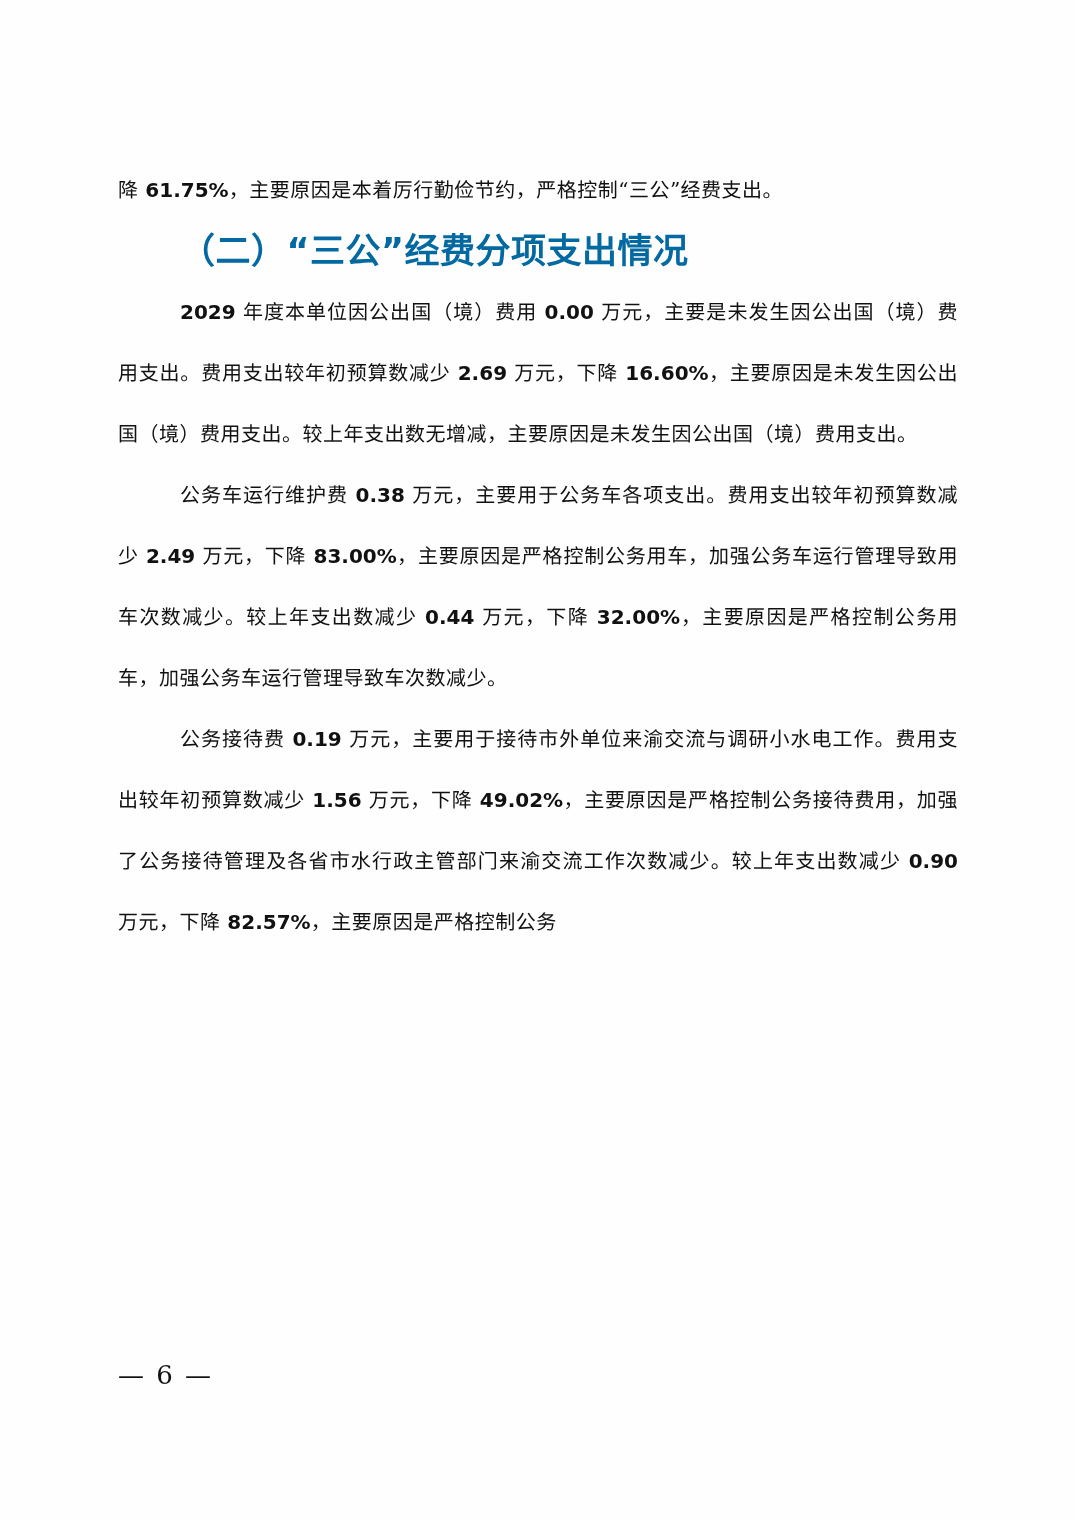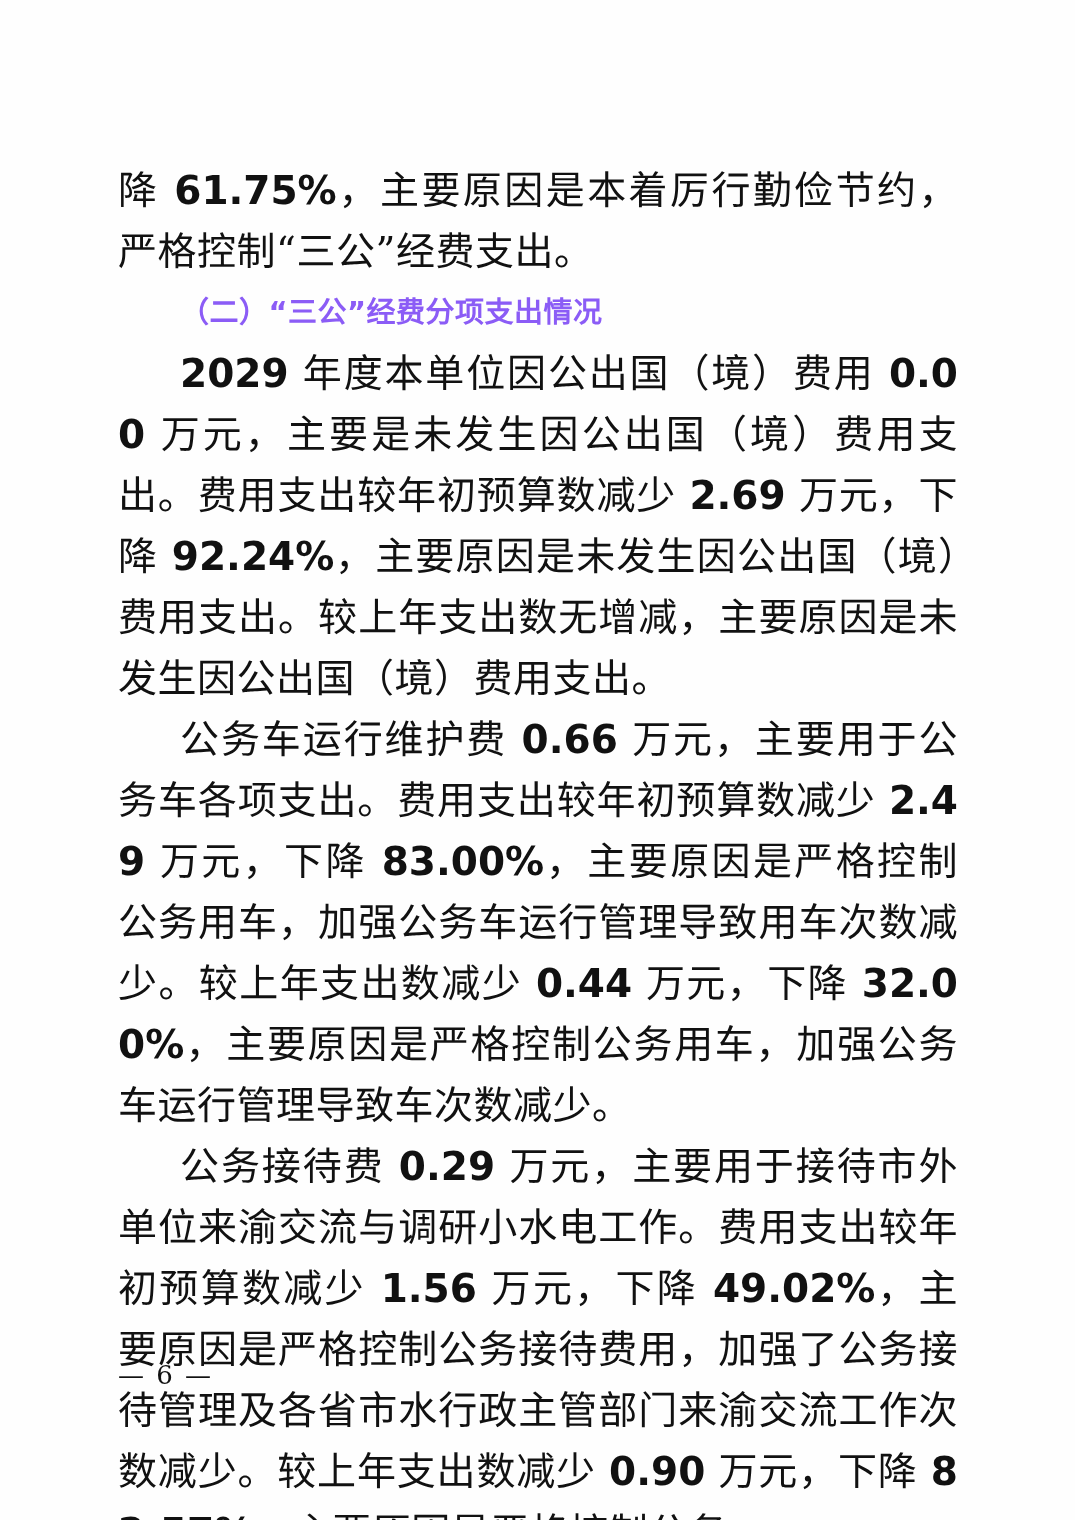--- a/index.html
+++ b/index.html
@@ -25,39 +25,39 @@
     background: #fefefe;
   }
   .content {
     position: absolute;
     left: 118px;
     top: 160px;
     width: 840px;
   }
   p.para {
     margin: 0;
-    font-size: 39px;
+    font-size: 20px;
     line-height: 61px;
     letter-spacing: 0.5px;
     text-align: justify;
     text-justify: inter-ideograph;
     word-break: break-all;
     color: #111111;
   }
   p.indent {
     text-indent: 62px;
   }
   p.heading {
     margin: 0;
-    font-size: 29px;
+    font-size: 35px;
     line-height: 61px;
     text-indent: 62px;
     font-family: "DejaVu Sans", "Liberation Sans", sans-serif;
     font-weight: 600;
-    color: #8b5cf6;
+    color: #0369a1;
     letter-spacing: 0.5px;
   }
   .num {
     font-family: "DejaVu Sans", "Liberation Sans", sans-serif;
     font-weight: 600;
     letter-spacing: 0;
   }
   .footer {
     position: absolute;
     left: 118px;
@@ -69,18 +69,18 @@
     letter-spacing: 2px;
   }
 </style>
 </head>
 <body>
 
 <div class="page">
   <div class="content">
     <p class="para">降 <span class="num">61.75%</span>，主要原因是本着厉行勤俭节约，严格控制“三公”经费支出。</p>
     <p class="heading">（二）“三公”经费分项支出情况</p>
-    <p class="para indent"><span class="num">2029</span> 年度本单位因公出国（境）费用 <span class="num">0.00</span> 万元，主要是未发生因公出国（境）费用支出。费用支出较年初预算数减少 <span class="num">2.69</span> 万元，下降 <span class="num">92.24%</span>，主要原因是未发生因公出国（境）费用支出。较上年支出数无增减，主要原因是未发生因公出国（境）费用支出。</p>
-    <p class="para indent">公务车运行维护费 <span class="num">0.66</span> 万元，主要用于公务车各项支出。费用支出较年初预算数减少 <span class="num">2.49</span> 万元，下降 <span class="num">83.00%</span>，主要原因是严格控制公务用车，加强公务车运行管理导致用车次数减少。较上年支出数减少 <span class="num">0.44</span> 万元，下降 <span class="num">32.00%</span>，主要原因是严格控制公务用车，加强公务车运行管理导致车次数减少。</p>
-    <p class="para indent">公务接待费 <span class="num">0.29</span> 万元，主要用于接待市外单位来渝交流与调研小水电工作。费用支出较年初预算数减少 <span class="num">1.56</span> 万元，下降 <span class="num">49.02%</span>，主要原因是严格控制公务接待费用，加强了公务接待管理及各省市水行政主管部门来渝交流工作次数减少。较上年支出数减少 <span class="num">0.90</span> 万元，下降 <span class="num">82.57%</span>，主要原因是严格控制公务</p>
+    <p class="para indent"><span class="num">2029</span> 年度本单位因公出国（境）费用 <span class="num">0.00</span> 万元，主要是未发生因公出国（境）费用支出。费用支出较年初预算数减少 <span class="num">2.69</span> 万元，下降 <span class="num">16.60%</span>，主要原因是未发生因公出国（境）费用支出。较上年支出数无增减，主要原因是未发生因公出国（境）费用支出。</p>
+    <p class="para indent">公务车运行维护费 <span class="num">0.38</span> 万元，主要用于公务车各项支出。费用支出较年初预算数减少 <span class="num">2.49</span> 万元，下降 <span class="num">83.00%</span>，主要原因是严格控制公务用车，加强公务车运行管理导致用车次数减少。较上年支出数减少 <span class="num">0.44</span> 万元，下降 <span class="num">32.00%</span>，主要原因是严格控制公务用车，加强公务车运行管理导致车次数减少。</p>
+    <p class="para indent">公务接待费 <span class="num">0.19</span> 万元，主要用于接待市外单位来渝交流与调研小水电工作。费用支出较年初预算数减少 <span class="num">1.56</span> 万元，下降 <span class="num">49.02%</span>，主要原因是严格控制公务接待费用，加强了公务接待管理及各省市水行政主管部门来渝交流工作次数减少。较上年支出数减少 <span class="num">0.90</span> 万元，下降 <span class="num">82.57%</span>，主要原因是严格控制公务</p>
   </div>
   <div class="footer">— 6 —</div>
 </div>
 
 </body></html>

